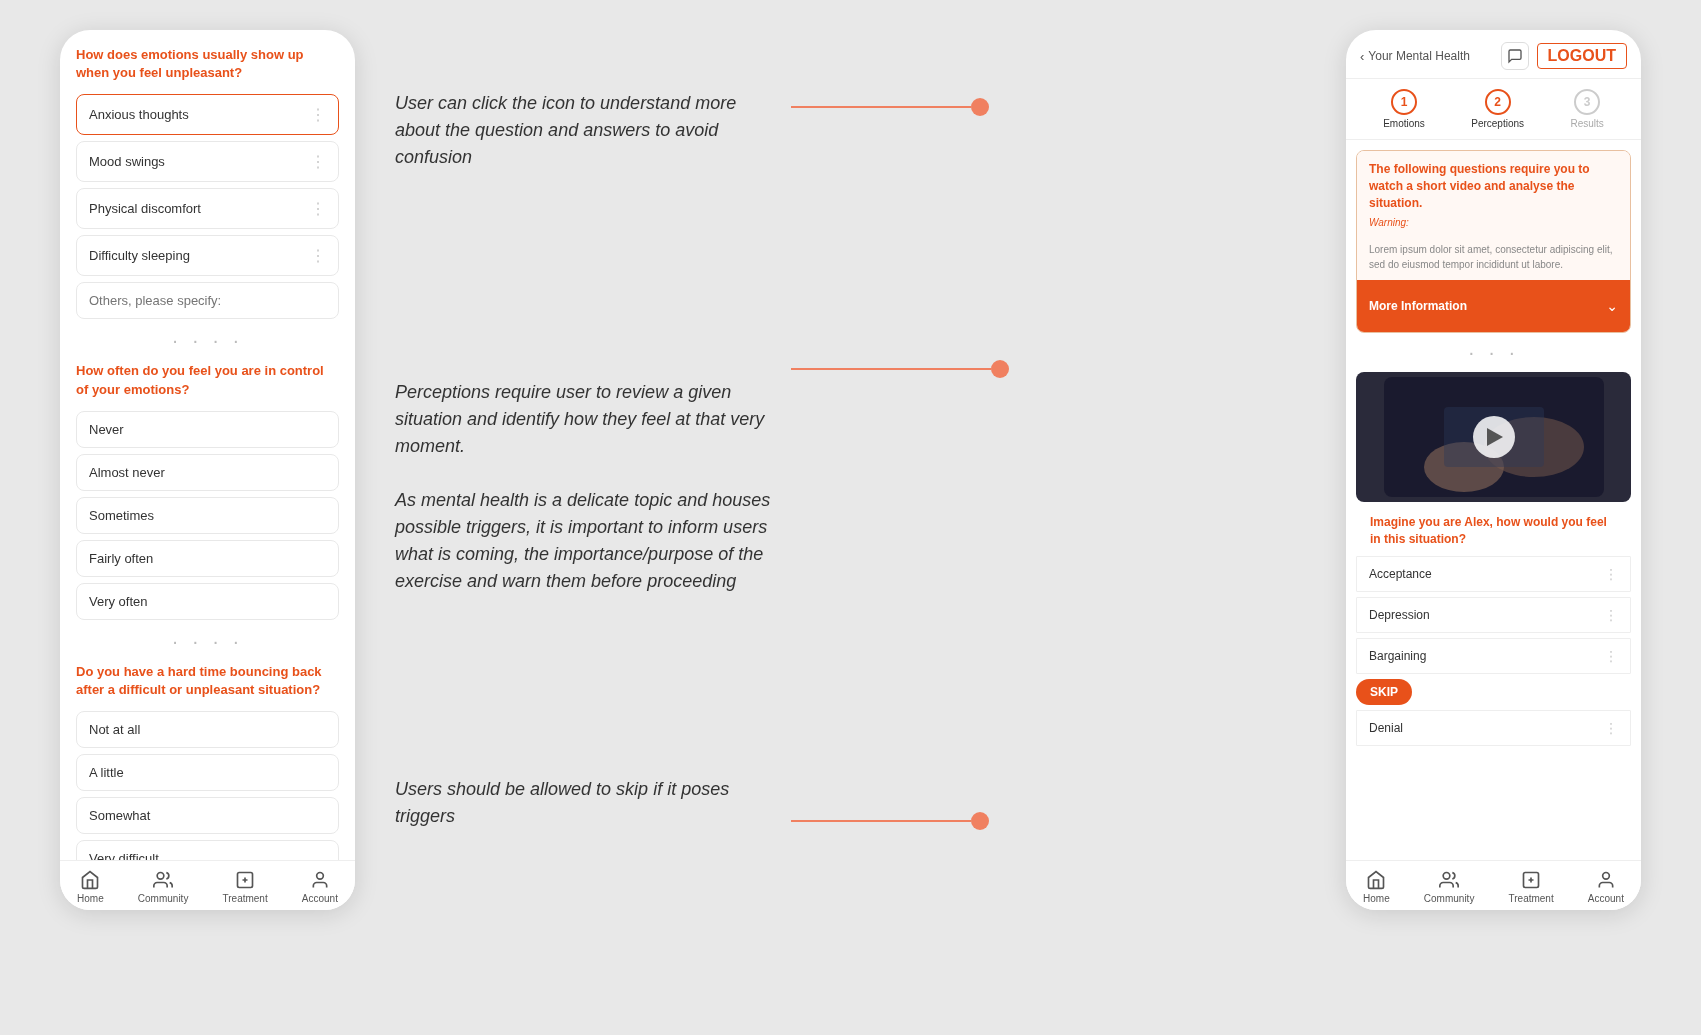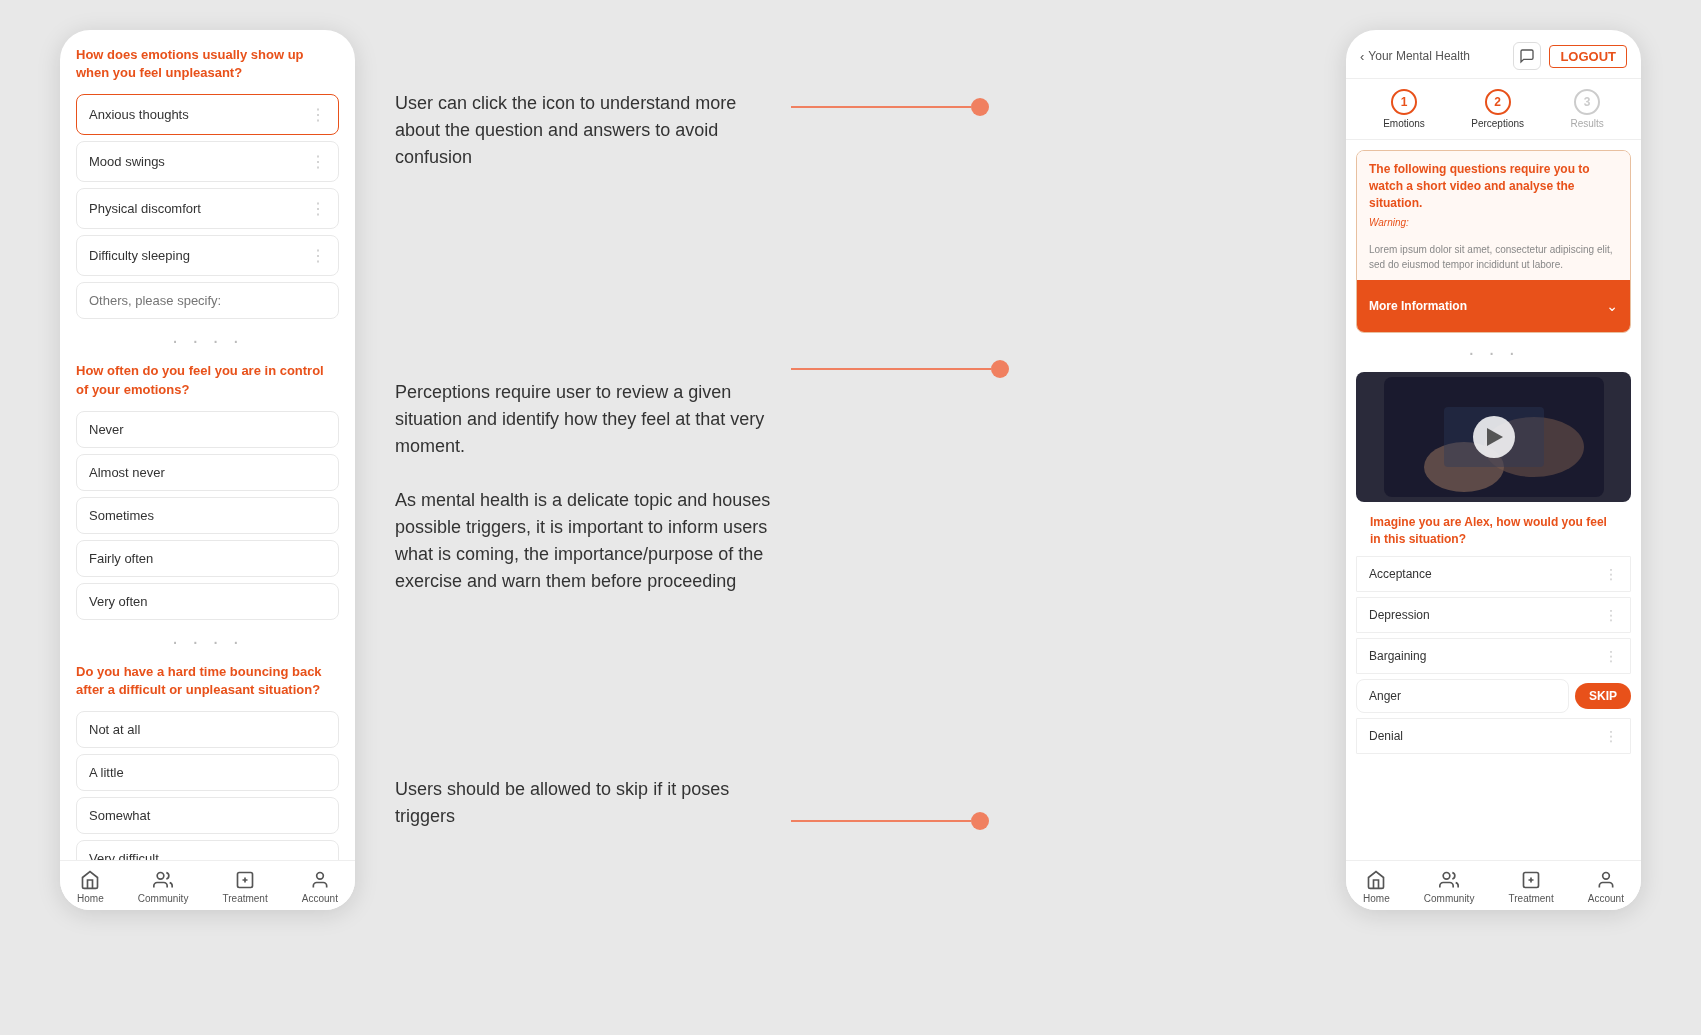--- a/index.html
+++ b/index.html
@@ -156,21 +156,21 @@
     .header-actions {
       display: flex;
       align-items: center;
       gap: 8px;
     }
 
     .logout-btn {
       background: #fff;
       border: 1.5px solid #e8511a;
       color: #e8511a;
-      font-size: 13px;
+      font-size: 16px;
       font-weight: 700;
       padding: 3px 10px;
       border-radius: 4px;
       cursor: pointer;
     }
 
     .steps-row {
       display: flex;
       justify-content: space-around;
       padding: 10px 14px;
@@ -442,21 +442,21 @@
           <svg width="20" height="20" viewBox="0 0 24 24" fill="none" stroke="#555" stroke-width="2">
               <path d="M20 21v-2a4 4 0 00-4-4H8a4 4 0 00-4 4v2"></path>
               <circle cx="12" cy="7" r="4"></circle>
             </svg>
         </div>
         <span>Account</span>
       </div>
     </div>
   </div>
 
-  <div class="annotation-area" style="display:flex;flex-direction:column;justify-content:space-between;height:880px;padding:60px 0 80px;">
+  <div class="annotation-area" style="display:flex;flex-direction:column;justify-content:space-between;height:880px;padding:60px 0 80px;font-style:italic;">
 
     <div style="display:flex;align-items:flex-start;gap:16px;">
       <div class="annotation-text">User can click the icon to understand more about the question and answers to avoid confusion</div>
       <div style="display:flex;align-items:center;margin-top:8px;">
         <div style="width:180px;height:2px;background:#f08060;"></div>
         <div class="circle-dot"></div>
       </div>
     </div>
 
     <div style="display:flex;align-items:flex-start;gap:16px;">
@@ -561,23 +561,20 @@
       <div class="option-row-right">
         <span>Depression</span>
         <span style="color:#ccc;font-size:14px;">⋮</span>
       </div>
       <div class="option-row-right">
         <span>Bargaining</span>
         <span style="color:#ccc;font-size:14px;">⋮</span>
       </div>
 
       <div style="display:flex;align-items:center;gap:6px;margin:0 10px 5px;">
-        <div style="flex:1;display:flex;align-items:center;justify-content:space-between;padding:9px 12px;border:1px solid #eee;border-radius:8px;font-size:12px;color:#333;">
-          <span>Anger</span>
-        </div>
         <button class="skip-btn">SKIP</button>
       </div>
       <div class="option-row-right">
         <span>Denial</span>
         <span style="color:#ccc;font-size:14px;">⋮</span>
       </div>
     </div>
 
     <div class="phone-bottom-nav">
       <div class="nav-item">

